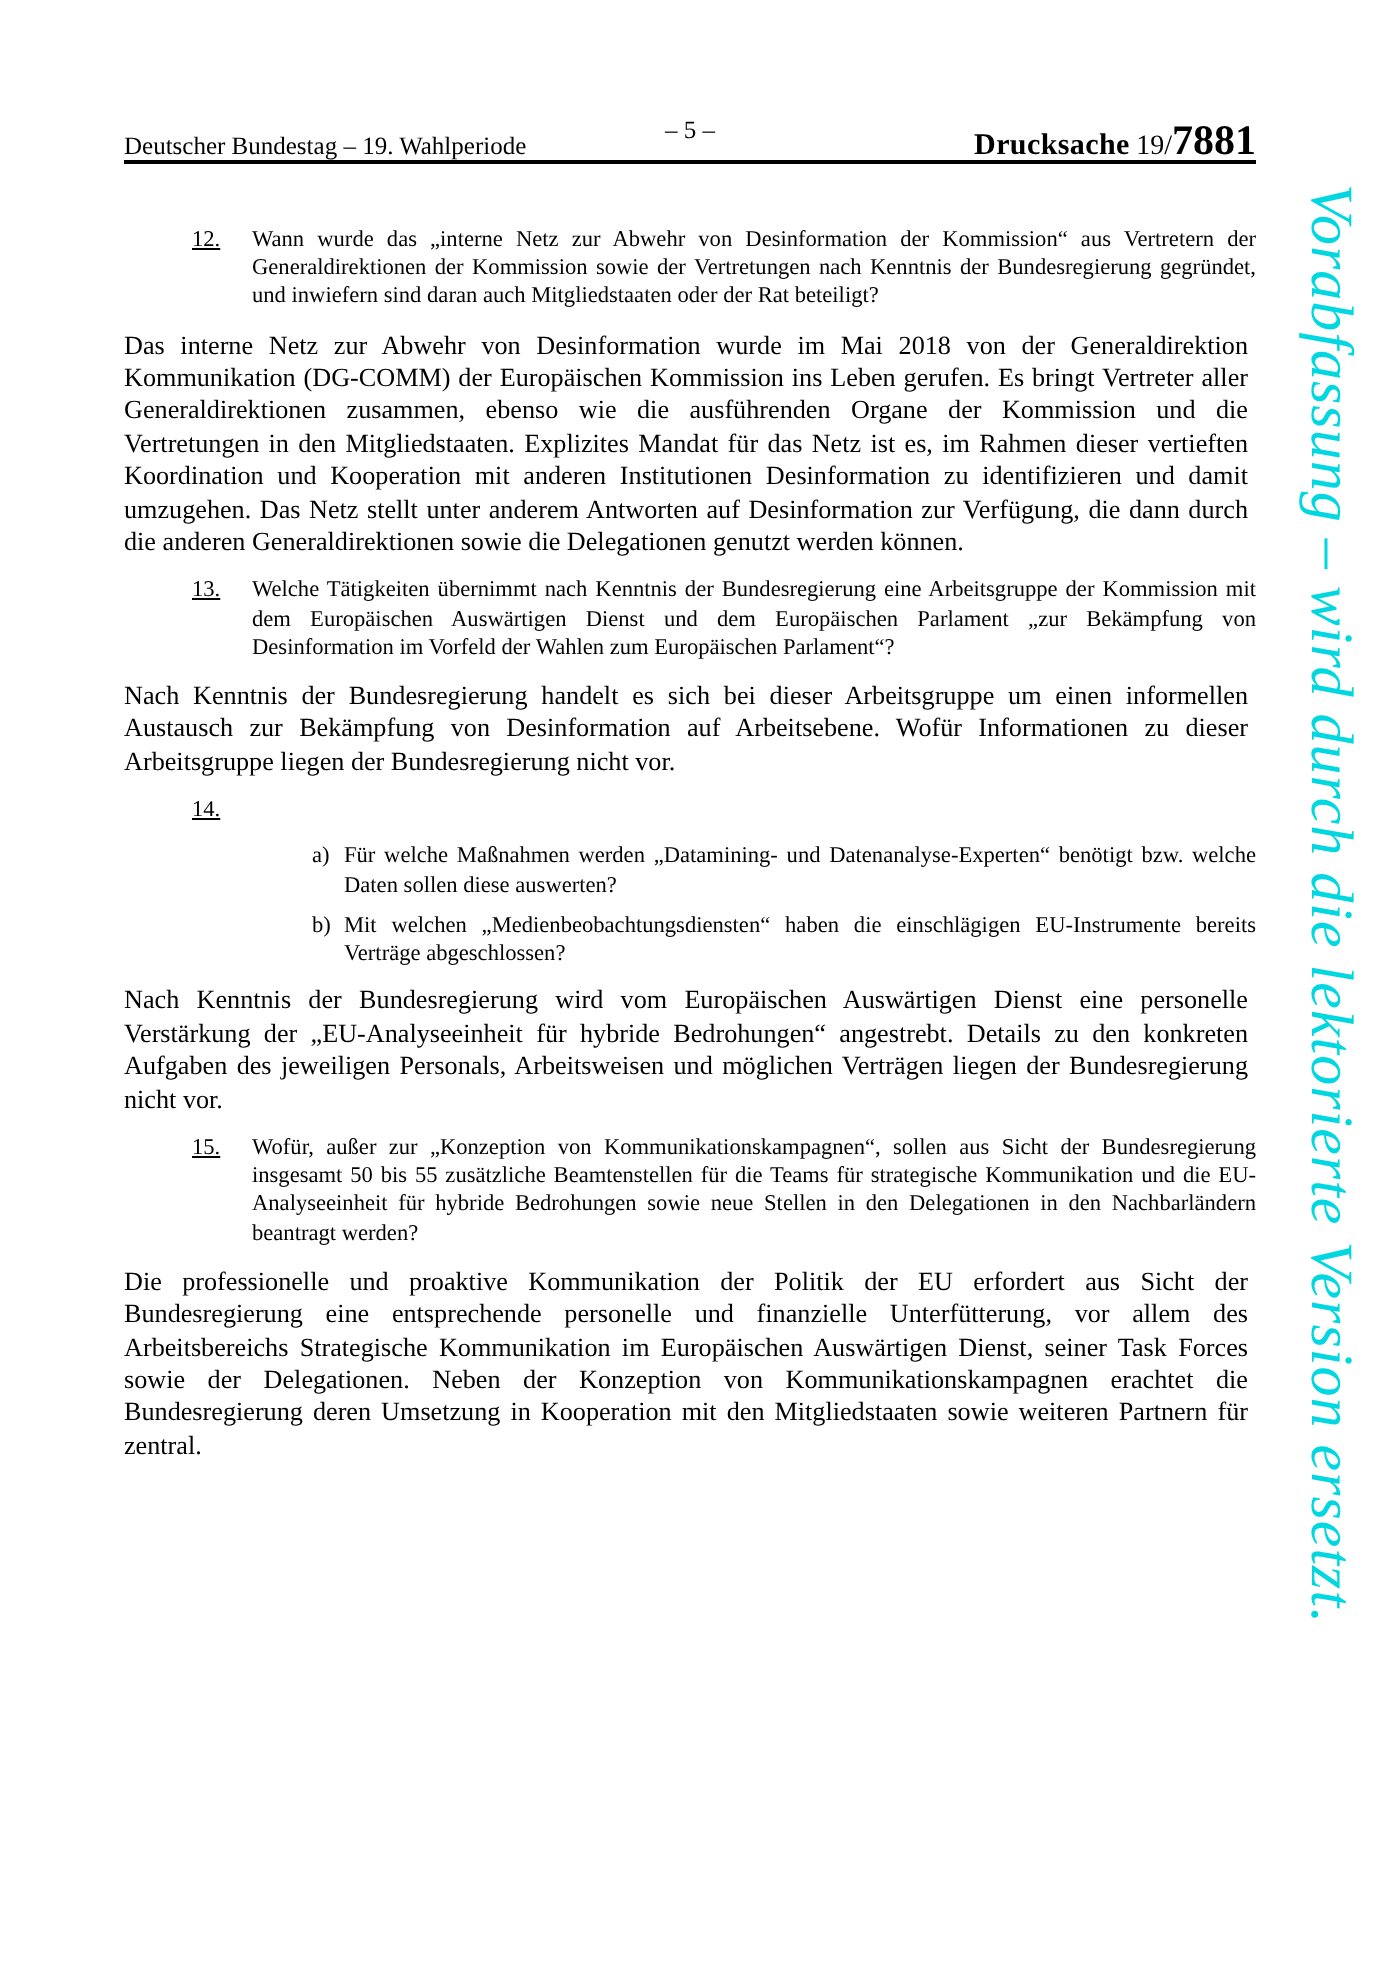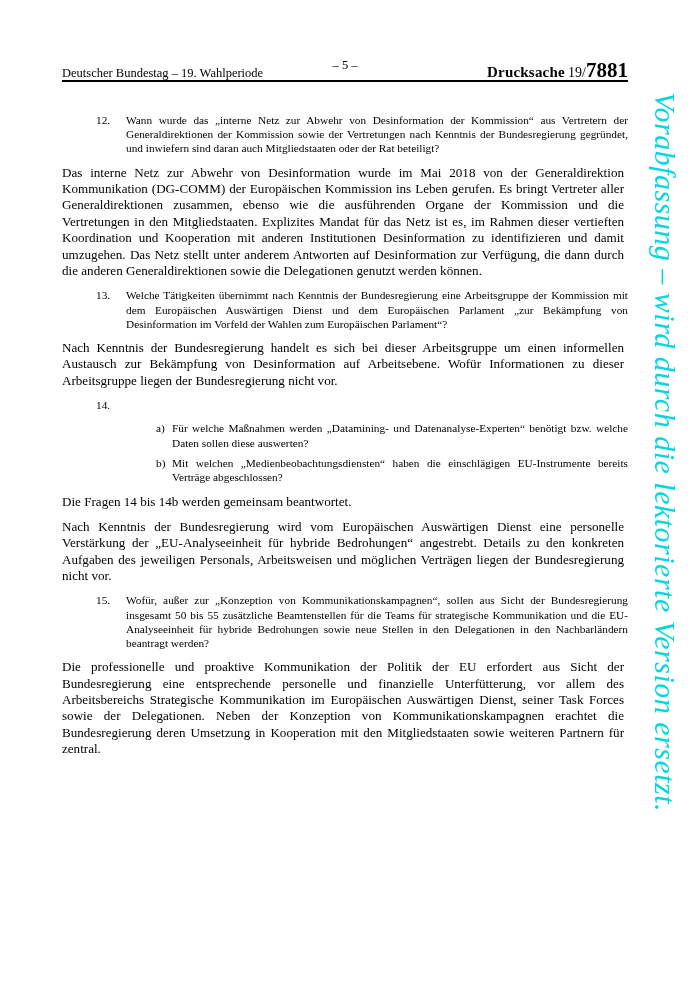--- a/index.html
+++ b/index.html
@@ -85,20 +85,21 @@
     font-size: 11.3px;
     line-height: 14.2px;
     margin-top: 9px;
     margin-bottom: 9px;
     padding-left: 34px;
   }
   .qnum {
     width: 30px;
     flex: 0 0 30px;
     text-align: left;
+    text-decoration: underline;
   }
   .qtext {
     flex: 1 1 auto;
     text-align: justify;
   }
   .sub {
     font-size: 11.3px;
     line-height: 14.2px;
     padding-left: 94px;
     margin-top: 6px;
@@ -182,21 +183,20 @@
     <div class="sub">
       <div class="slabel">a)</div>
       <div class="stext">Für welche Maßnahmen werden „Datamining- und Datenanalyse-Experten“ benötigt bzw. welche Daten sollen diese auswerten?</div>
     </div>
 
     <div class="sub">
       <div class="slabel">b)</div>
       <div class="stext">Mit welchen „Medienbeobachtungsdiensten“ haben die einschlägigen EU-Instrumente bereits Verträge abgeschlossen?</div>
     </div>
 
-    <p class="para tight">Die Fragen 14 bis 14b werden gemeinsam beantwortet.</p>
 
     <p class="para">Nach Kenntnis der Bundesregierung wird vom Europäischen Auswärtigen Dienst eine personelle Verstärkung der „EU-Analyseeinheit für hybride Bedrohungen“ angestrebt. Details zu den konkreten Aufgaben des jeweiligen Personals, Arbeitsweisen und möglichen Verträgen liegen der Bundesregierung nicht vor.</p>
 
     <div class="qblock">
       <div class="qnum">15.</div>
       <div class="qtext">Wofür, außer zur „Konzeption von Kommunikationskampagnen“, sollen aus Sicht der Bundesregierung insgesamt 50 bis 55 zusätzliche Beamtenstellen für die Teams für strategische Kommunikation und die EU-Analyseeinheit für hybride Bedrohungen sowie neue Stellen in den Delegationen in den Nachbarländern beantragt werden?</div>
     </div>
 
     <p class="para">Die professionelle und proaktive Kommunikation der Politik der EU erfordert aus Sicht der Bundesregierung eine entsprechende personelle und finanzielle Unterfütterung, vor allem des Arbeitsbereichs Strategische Kommunikation im Europäischen Auswärtigen Dienst, seiner Task Forces sowie der Delegationen. Neben der Konzeption von Kommunikationskampagnen erachtet die Bundesregierung deren Umsetzung in Kooperation mit den Mitgliedstaaten sowie weiteren Partnern für zentral.</p>
 

